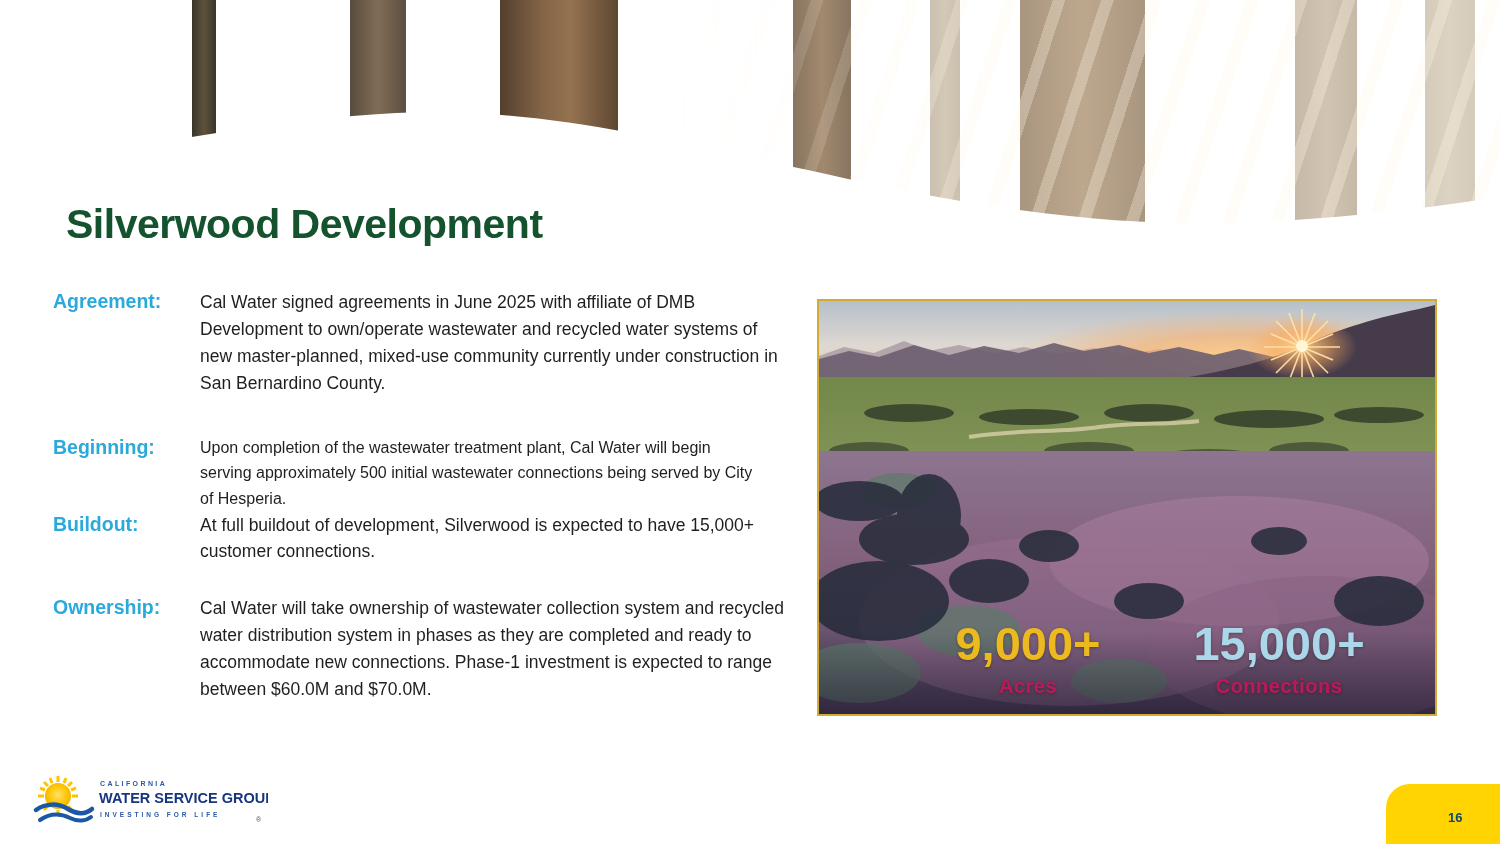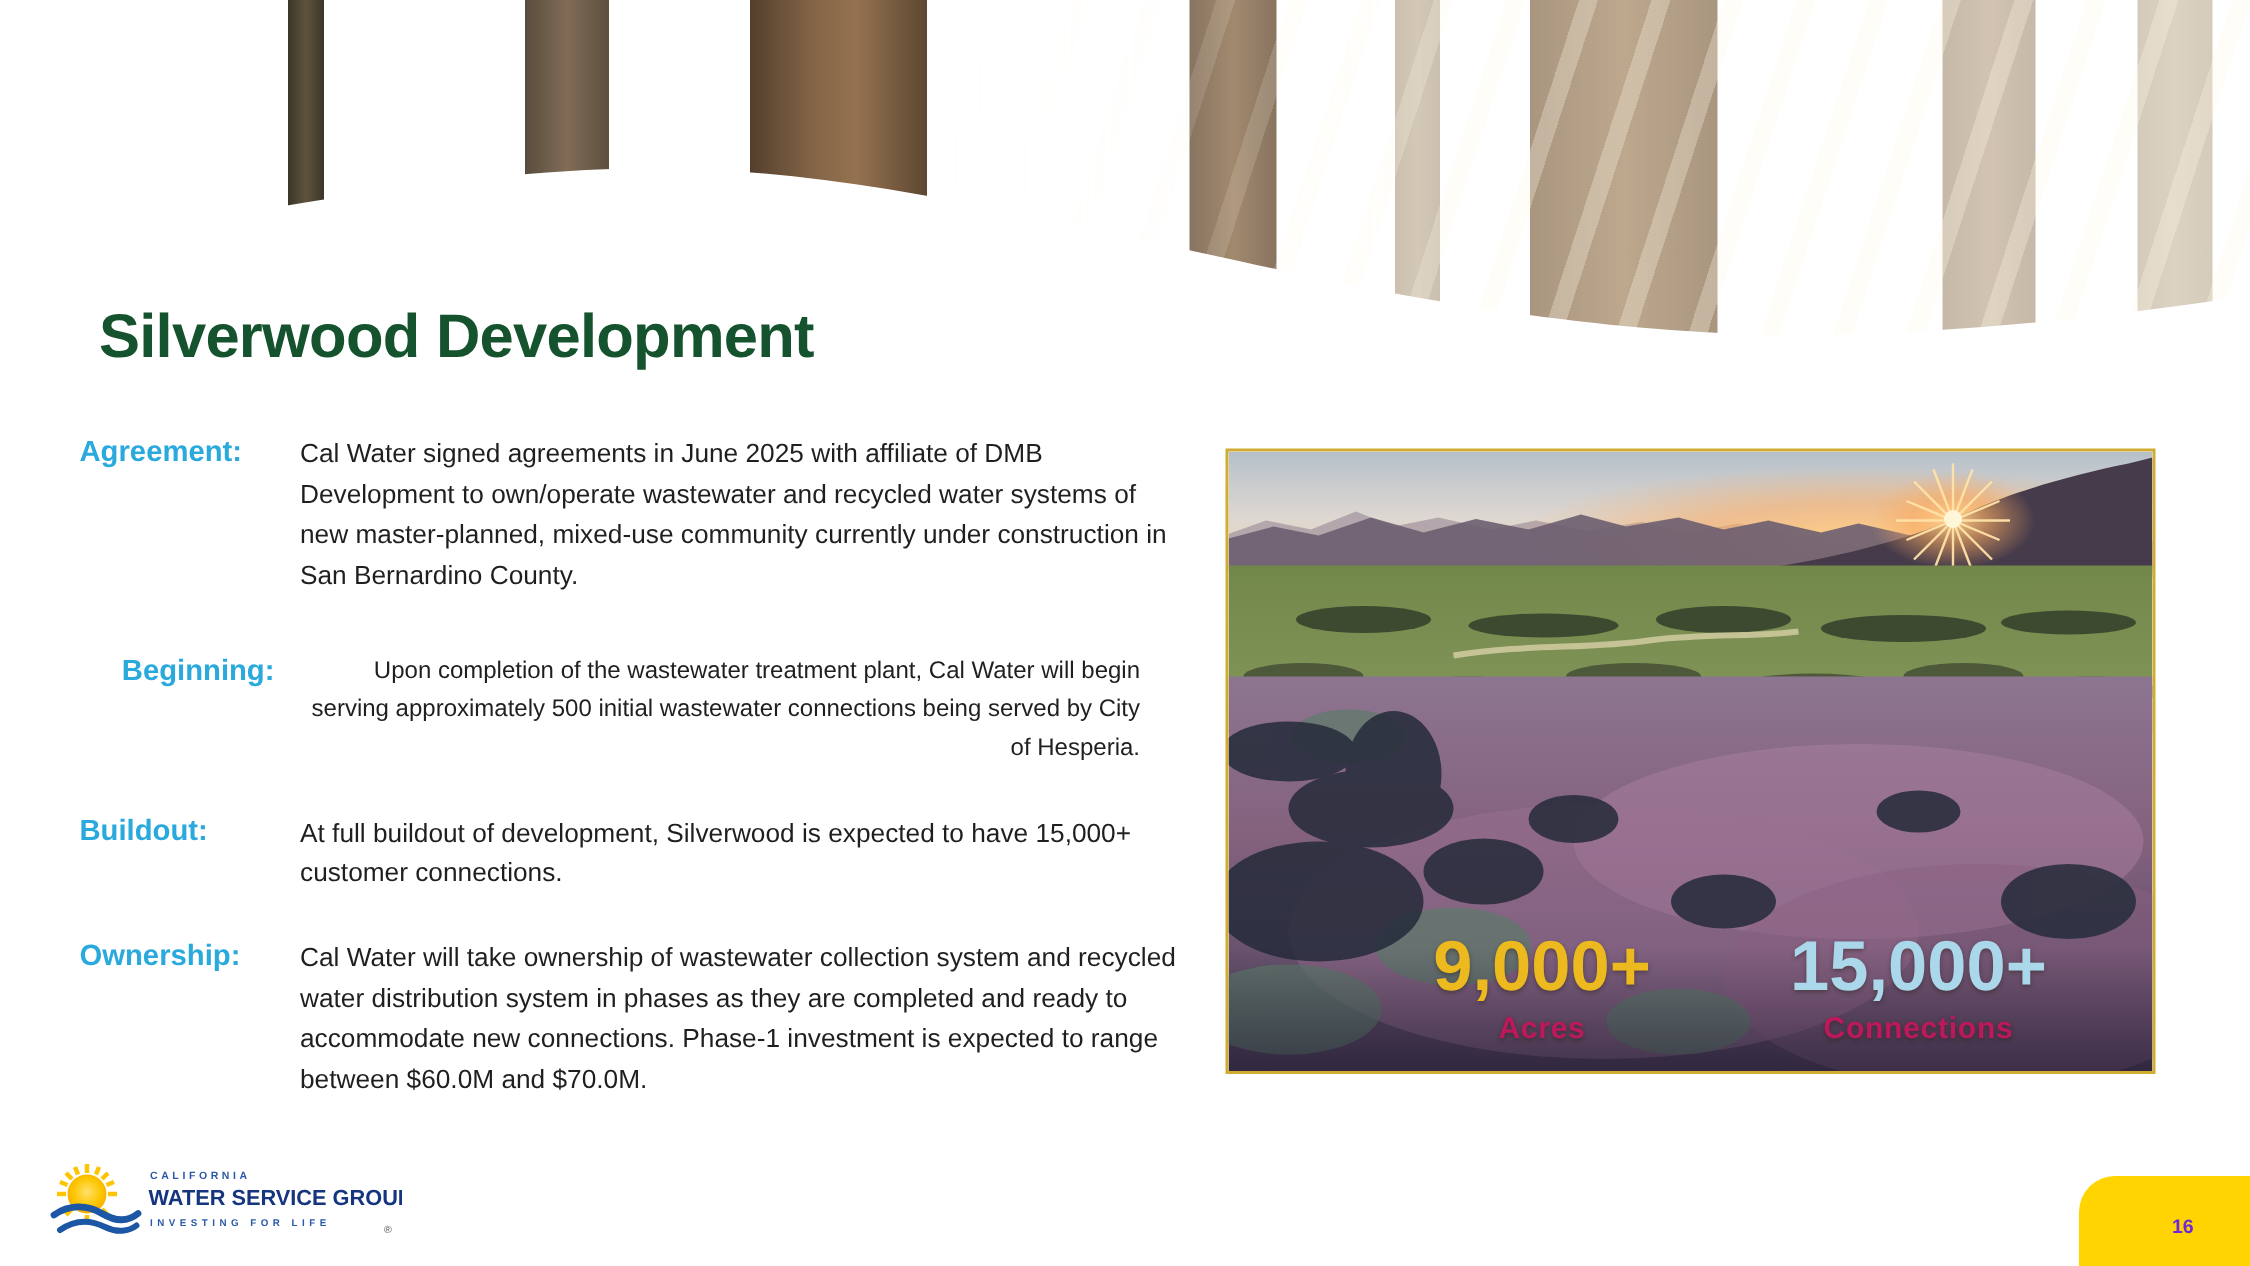--- a/index.html
+++ b/index.html
@@ -39,21 +39,21 @@
   .wave{position:absolute;left:0;top:0;width:1500px;height:250px;display:block;}
   
   .title{
     position:absolute;left:66px;top:201px;margin:0;
     font-size:41px;font-weight:700;color:#14532d;letter-spacing:-0.5px;
   }
   
   .sections{position:absolute;left:53px;top:289px;width:740px;}
   .section{display:grid;grid-template-columns:130px 1fr;column-gap:17px;}
   .sec-a{margin-bottom:38px;}
-  .sec-b{margin-bottom:30px;text-align:right;}
+  .sec-b{}
   .sec-c{margin-bottom:30px;}
   .section-label{font-size:19.5px;font-weight:700;color:#29a9dc;line-height:1.3;}
   .section-text{font-size:17.5px;line-height:1.54;color:#1f1f1f;max-width:590px;}
   .sec-b .section-text{font-size:16px;line-height:1.6;max-width:560px;}
   
   .photo{
     position:absolute;left:817px;top:299px;width:616px;height:413px;
     border:2px solid #d2ab31;box-sizing:content-box;overflow:hidden;
   }
   .photo svg{display:block;}
@@ -69,21 +69,21 @@
   .stat-value.blue{color:#abd7ea;}
   .stat-label{font-size:20px;font-weight:700;color:#be185d;margin-top:8px;letter-spacing:.5px;text-shadow:0 1px 3px rgba(40,30,20,.5);}
   
   .logo{position:absolute;left:28px;top:772px;width:240px;height:60px;}
   .page-tab{
     position:absolute;right:0;bottom:0;width:114px;height:60px;
     background:#ffd400;border-top-left-radius:24px;
   }
   .page-num{
     position:absolute;left:62px;top:26px;
-    font-size:13px;font-weight:700;color:#6d28d9;
+    font-size:13px;font-weight:700;color:#0c4a6e;
   }
 </style>
 </head>
 <body>
 
 <div class="slide">
 
   <div class="header">
     <div class="forest"></div>
     <div class="trunk t1"></div>

